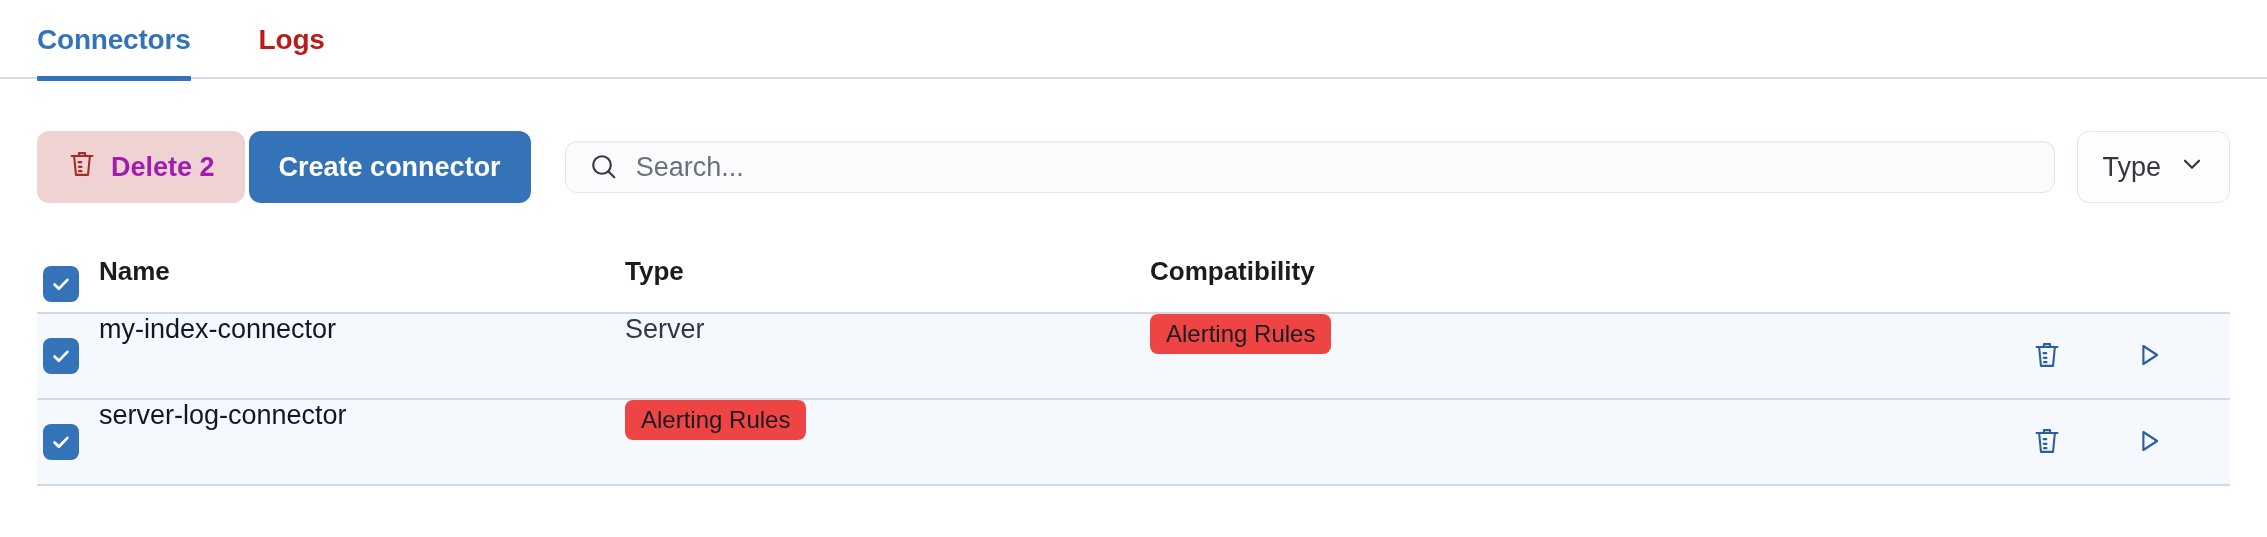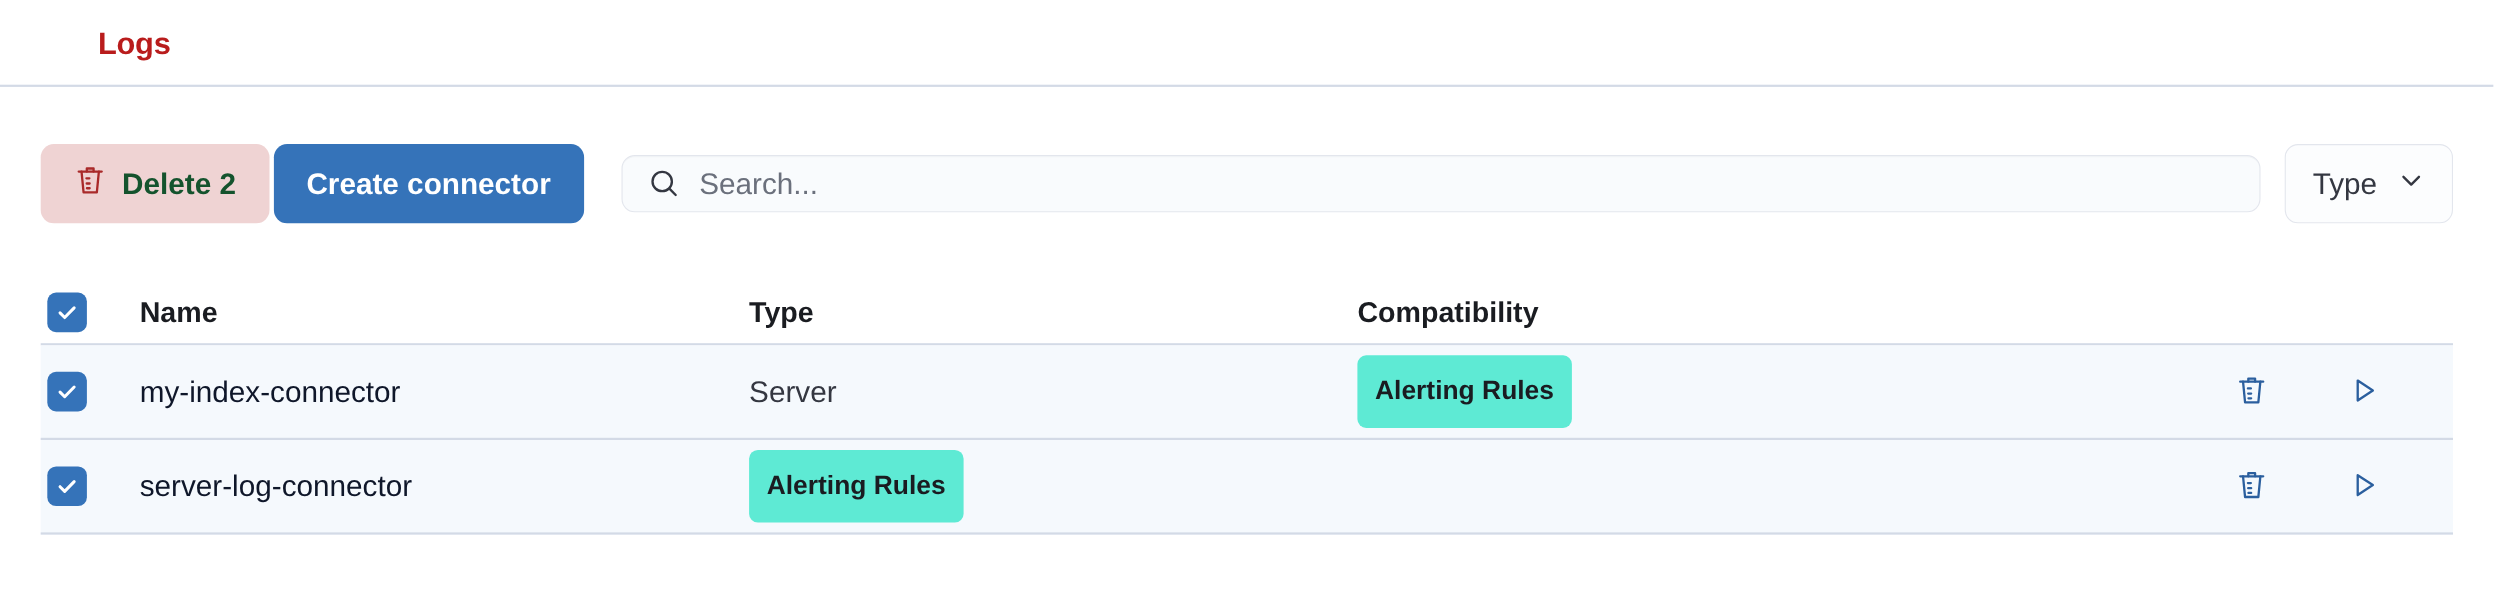--- a/index.html
+++ b/index.html
@@ -80,21 +80,21 @@
     gap: 14px;
     font-family: "Liberation Sans", sans-serif;
     font-size: 27px;
     font-weight: bold;
     cursor: pointer;
     white-space: nowrap;
   }
 
   .btn-delete {
     background: #efd3d3;
-    color: #14532d;
+    color: #a21caf;
     padding: 0 30px;
     min-width: 200px;
   }
 
   .btn-create {
     background: #3573b9;
     color: #ffffff;
     padding: 0 30px;
     margin-left: 4px;
     min-width: 218px;
@@ -153,23 +153,21 @@
   
   .table {
     position: absolute;
     left: 37px;
     top: 256px;
     width: 2193px;
   }
 
   .row {
     display: flex;
-    align-items: center;
     width: 100%;
-    gap: 28px;
   }
 
   .thead {
     height: 58px;
     border-bottom: 2px solid #d3dae6;
     font-size: 26px;
     font-weight: bold;
     color: #1a1c21;
   }
 
@@ -215,26 +213,26 @@
 
   .link {
     color: #0f172a;
     text-decoration: none;
     cursor: pointer;
     font-size: 27px;
   }
 
   .badge {
     display: inline-block;
-    background: #5eead4;
+    background: #ef4444;
     color: #1a1c21;
     border-radius: 8px;
-    padding: 20px 16px;
+    padding: 7px 16px;
     font-size: 24px;
-    font-weight: bold;
+    font-weight: normal;
     line-height: 1.1;
   }
 
   .icon-btn {
     background: transparent;
     border: none;
     padding: 0;
     cursor: pointer;
     display: inline-flex;
     align-items: center;
@@ -242,20 +240,23 @@
     width: 44px;
     height: 44px;
   }
 </style>
 </head>
 <body>
 
 <div class="page">
 
   <div class="tabs">
+    <div class="tab active">
+      <span>Connectors</span>
+    </div>
     <div class="tab-gap"></div>
     <div class="tab">
       <span>Logs</span>
     </div>
   </div>
 
   <div class="toolbar">
 
     <button class="btn btn-delete">
       <span class="ico">

